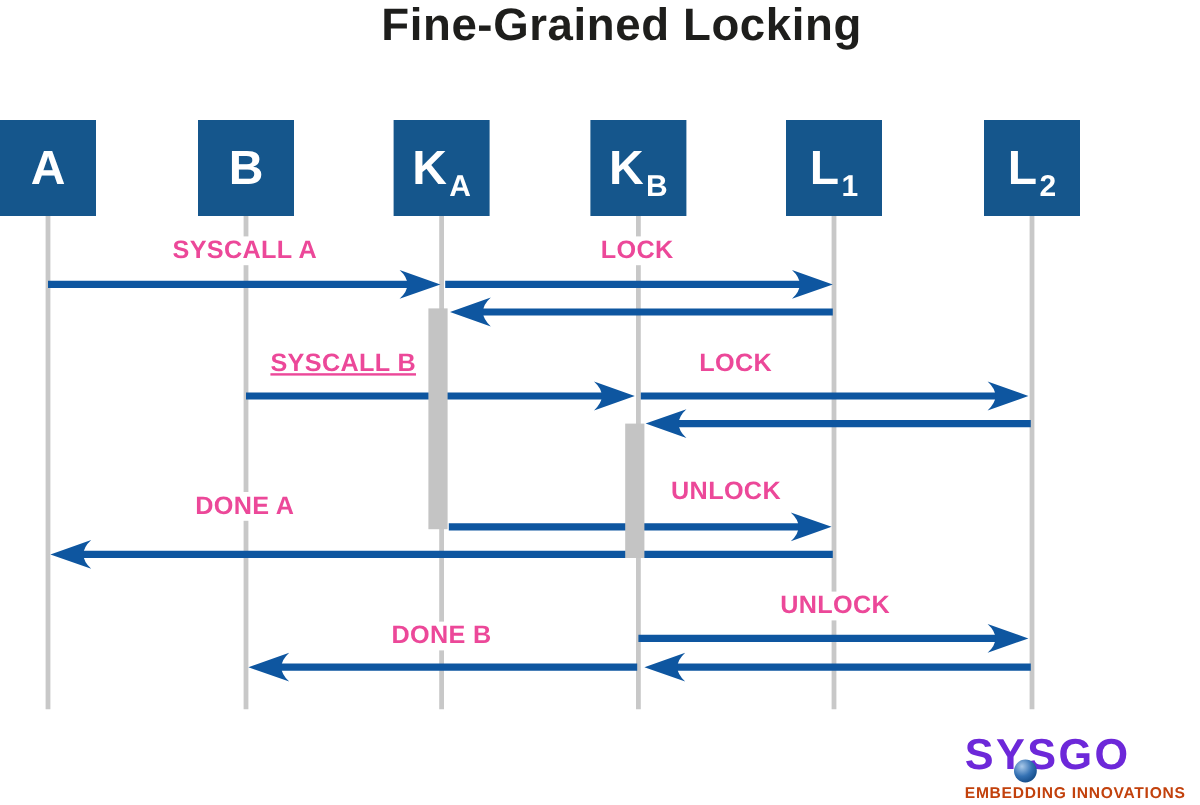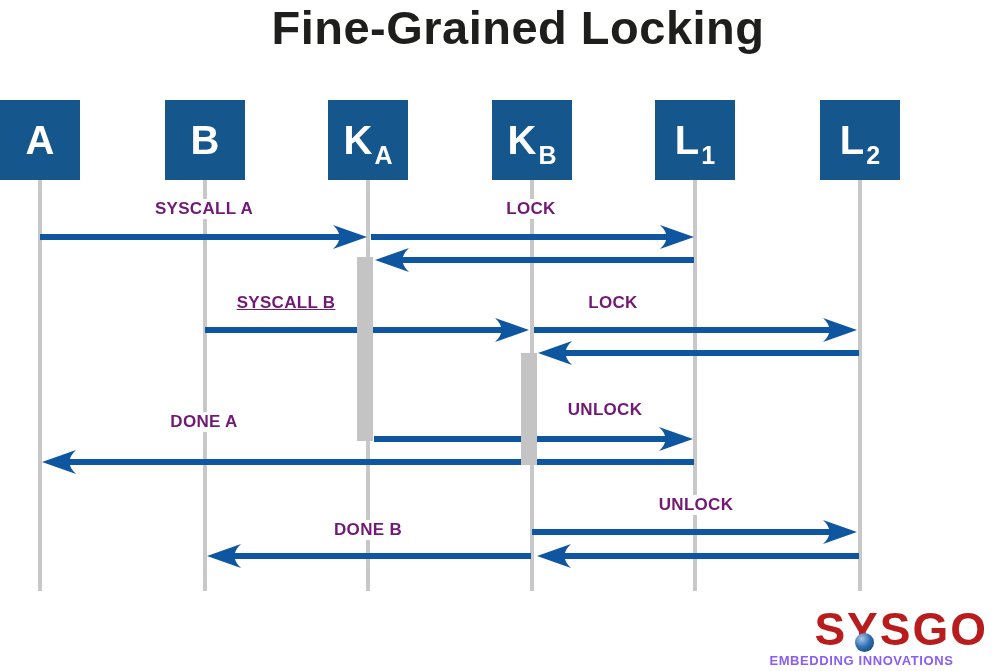--- a/index.html
+++ b/index.html
@@ -2,50 +2,50 @@
 <html><head>
 <meta charset="utf-8">
 <style>
   html,body { margin:0; padding:0; background:#ffffff; }
   #stage {
     position:relative; width:1000px; height:671px; background:#ffffff;
     font-family:"Liberation Sans", sans-serif; overflow:hidden;
   }
   #page-title {
     position:absolute; left:0; right:0; top:0;
-    text-align:center; font-size:47px; font-weight:700; color:#1e1e1c;
+    text-align:center; font-size:38px; font-weight:700; color:#1e1e1c;
     letter-spacing:0.5px;
     margin-left:36px;
   }
   #diagram-svg { position:absolute; left:0; top:0; }
   .lifebox {
     position:absolute; width:80px; height:80px; top:100px;
     background:#15568c; color:#ffffff;
     display:flex; align-items:center; justify-content:center;
   }
   .box-letter { font-size:40px; font-weight:700; line-height:1; }
   .box-sub { font-size:25px; font-weight:700; line-height:1; position:relative; top:15px; margin-left:2px; }
   .msg-label {
     position:absolute; transform:translate(-50%,-50%);
     background:#ffffff; padding:0 6px; white-space:nowrap;
-    font-size:17px; font-weight:700; color:#701a75; letter-spacing:0.3px;
+    font-size:21px; font-weight:700; color:#ec4899; letter-spacing:0.3px;
   }
   #sysgo-logo { position:absolute; right:12px; bottom:3px; text-align:left; }
   .logo-word {
-    position:relative; font-size:46px; font-weight:700; color:#b91c1c;
-    line-height:46px; letter-spacing:2px;margin-left:45px;
+    position:relative; font-size:36px; font-weight:700; color:#6d28d9;
+    line-height:46px; letter-spacing:2px;
   }
   .logo-ball {
     position:absolute; left:41px; top:27px; width:19px; height:19px;
     border-radius:50%;
     background:radial-gradient(circle at 35% 30%, #a9c9e9, #3572b4 45%, #124a86 80%);
     z-index:2;
   }
   .logo-tagline {
-    font-size:13px; font-weight:700; color:#8b5cf6; letter-spacing:0.6px;
+    font-size:13px; font-weight:700; color:#c2410c; letter-spacing:0.6px;
     margin-top:1px; white-space:nowrap;
   }
 </style>
 </head>
 <body>
 
 <div id="stage">
   <div id="page-title">Fine-Grained Locking</div>
 
   <svg id="diagram-svg" width="1000" height="671" viewBox="0 0 1000 671">

